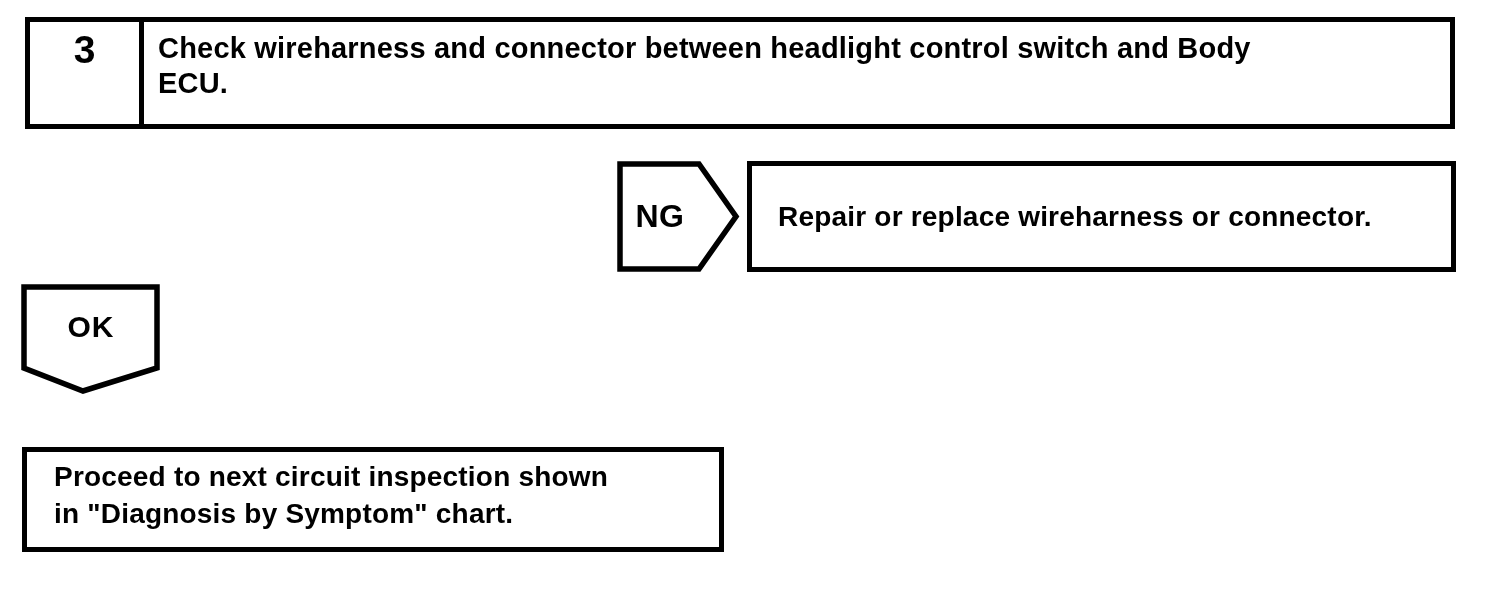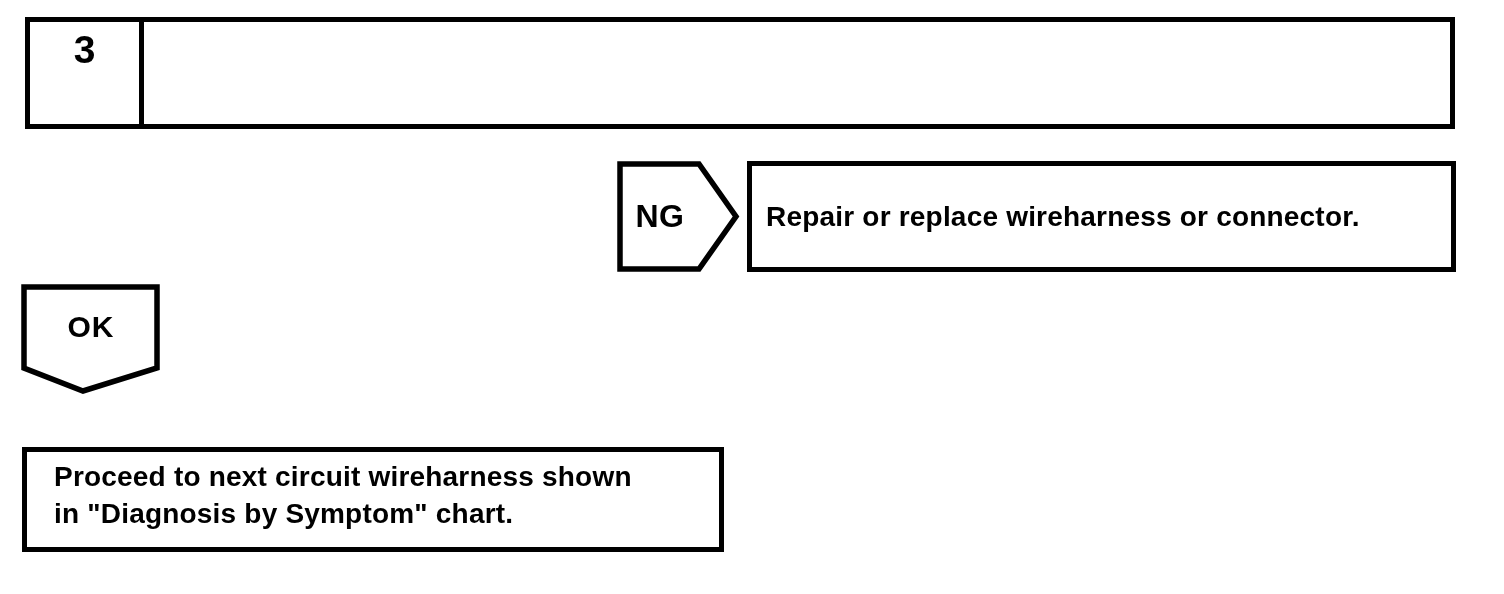--- a/index.html
+++ b/index.html
@@ -51,21 +51,21 @@
     display: flex; align-items: center; justify-content: center;
     font-size: 32px;
     letter-spacing: 0.5px;
   }
   .repair-box {
     left: 747px; top: 161px;
     width: 709px; height: 111px;
     border: 5px solid #000;
     display: flex;
     align-items: center;
-    padding-left: 14px;
+    padding-left: 26px;
     font-size: 28px;
     letter-spacing: 0.2px;
     white-space: nowrap;
     background: #fff;
   }
 
   
   .ok-shape { left: 20px; top: 283px; width: 142px; height: 112px; }
   .ok-label {
     left: 20px; top: 288px;
@@ -87,32 +87,36 @@
     background: #fff;
   }
 
   svg { display: block; overflow: visible; }
 </style>
 </head>
 <body>
 
 <div class="abs step-box">
   <div class="step-number-cell">3</div>
+  <div class="step-text-cell">
+    <div>Check wireharness and connector between headlight control switch and Body</div>
+    <div>ECU.</div>
+  </div>
 </div>
 
 <svg class="abs ng-shape" width="126" height="113" viewBox="0 0 126 113">
   <polygon points="4,4 83,4 120,56.5 83,109 4,109" fill="#ffffff" stroke="#000000" stroke-width="5.5" stroke-linejoin="miter"></polygon>
 </svg>
 <div class="abs ng-label">NG</div>
 
 <div class="abs repair-box">
   <span>Repair or replace wireharness or connector.</span>
 </div>
 
 <svg class="abs ok-shape" width="142" height="112" viewBox="0 0 142 112">
   <polygon points="4,4 137,4 137,85 63,108 4,85" fill="#ffffff" stroke="#000000" stroke-width="5.5" stroke-linejoin="miter"></polygon>
 </svg>
 <div class="abs ok-label">OK</div>
 
 <div class="abs proceed-box">
-  <div>Proceed to next circuit wireharness shown</div>
+  <div>Proceed to next circuit inspection shown</div>
   <div>in "Diagnosis by Symptom" chart.</div>
 </div>
 
 </body></html>

